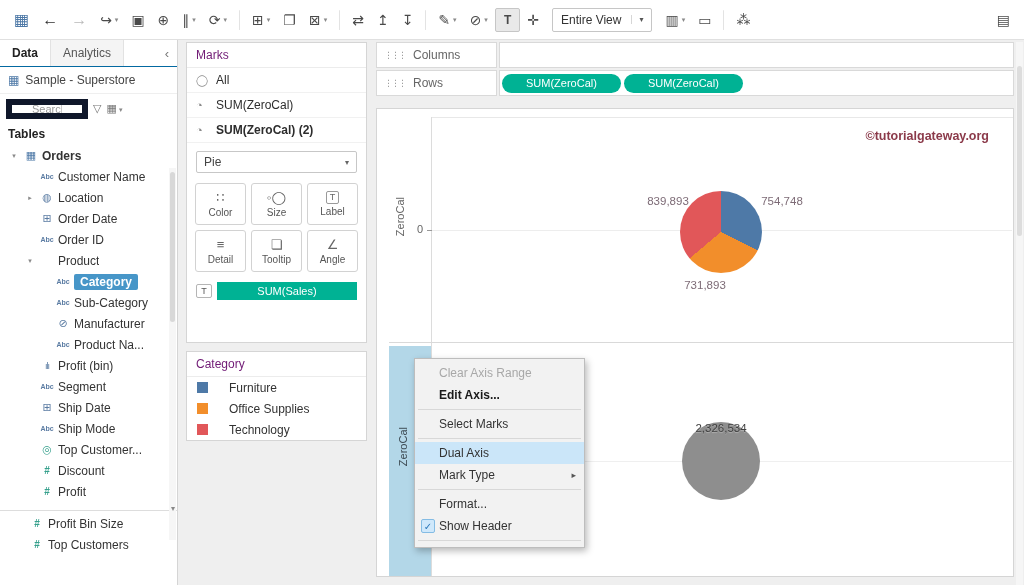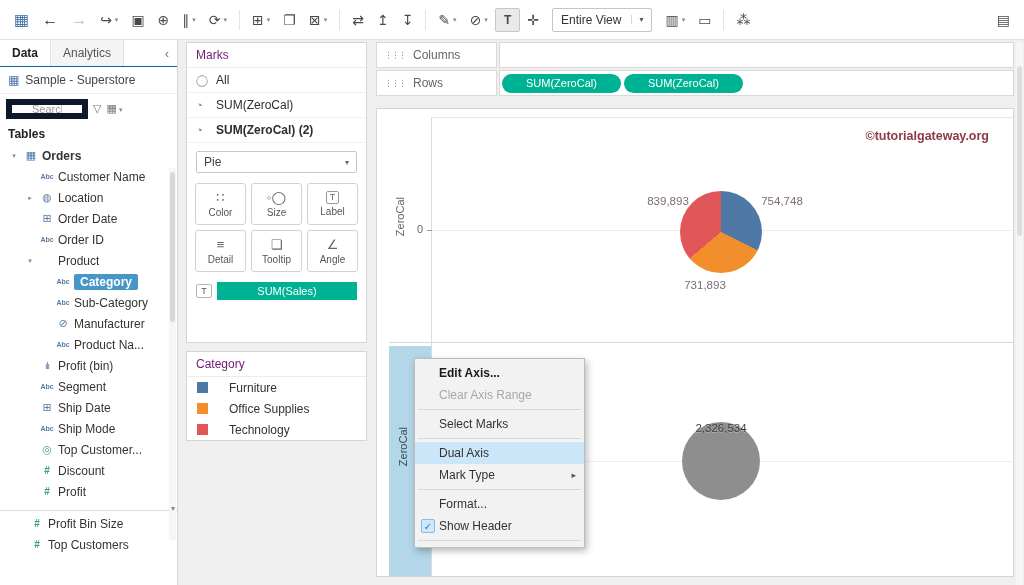--- a/index.html
+++ b/index.html
@@ -516,30 +516,30 @@
       <span>2,326,534</span>
     </div>
   </div>
 
   <div class="win-scroll">
       <div class="thumb"></div>
     </div>
 
   <div class="context-menu">
 
+      <div class="menu-item disabled">
+        <span class="mi-check"></span>
+        <span class="mi-label">Clear Axis Range</span>
+      </div>
+
       <div class="menu-item bold">
         <span class="mi-check"></span>
         <span class="mi-label">Edit Axis...</span>
       </div>
 
-      <div class="menu-item disabled">
-        <span class="mi-check"></span>
-        <span class="mi-label">Clear Axis Range</span>
-      </div>
-
       <div class="menu-item sep">
         
         
       </div>
 
       <div class="menu-item">
         <span class="mi-check"></span>
         <span class="mi-label">Select Marks</span>
       </div>
 

